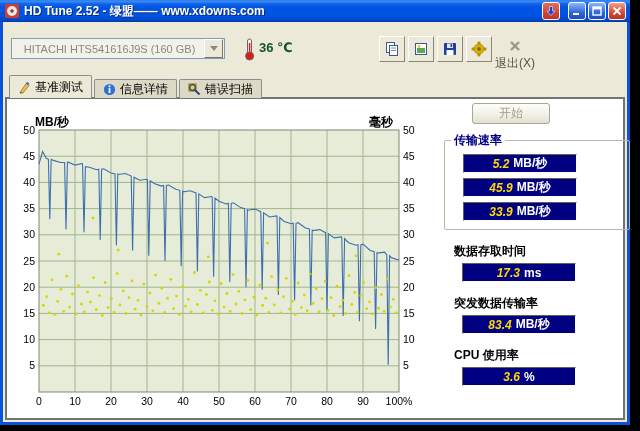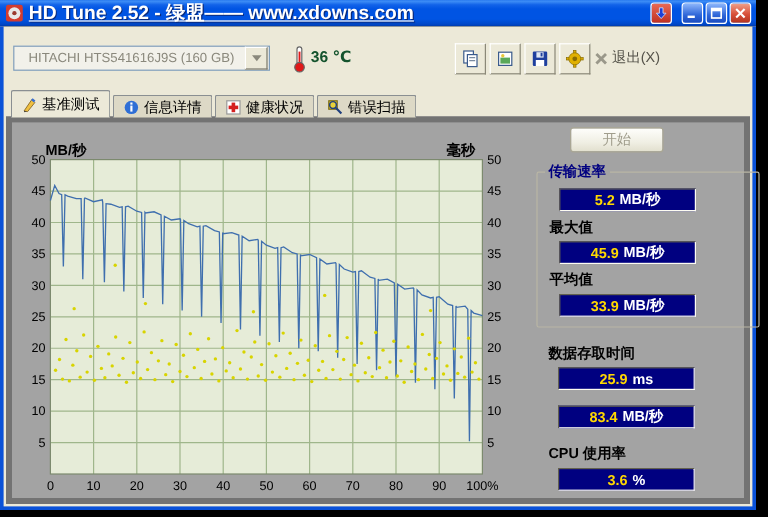--- a/index.html
+++ b/index.html
@@ -6,21 +6,21 @@
   body{width:640px;height:431px;background:#000;overflow:hidden;
        font-family:"Liberation Sans","DejaVu Sans",sans-serif;}
   .stage{position:relative;width:640px;height:431px;}
   .window{position:absolute;left:0;top:0;width:630px;height:425px;}
 
   
   .titlebar{position:absolute;left:0;top:0;width:630px;height:22px;
     background:linear-gradient(180deg,#2b7cf0 0%,#3b8bf5 6%,#1263e9 18%,#0054e3 34%,#0054e3 72%,#0047c8 92%,#0039a8 100%);
     display:flex;align-items:center;}
   .app-icon{width:16px;height:16px;margin:0 4px 0 4px;flex:0 0 auto;}
-  .title-text{color:#fff;font-weight:bold;font-size:16px;text-shadow:1px 1px 0 #0a2a7a;white-space:nowrap;text-decoration:underline;}
+  .title-text{color:#fff;font-weight:bold;font-size:12px;text-shadow:1px 1px 0 #0a2a7a;white-space:nowrap;}
   .tb-buttons{margin-left:auto;display:flex;align-items:center;gap:2px;padding-right:4px;}
   .cap-btn{width:18px;height:18px;border:1px solid #fff;border-radius:3px;
     display:flex;align-items:center;justify-content:center;box-sizing:border-box;}
   .cap-blue{background:linear-gradient(180deg,#8db6fb,#2f66d8 60%,#1b4bbf);}
   .cap-red{background:linear-gradient(180deg,#f0a088,#d8503a 55%,#b23420);}
   .cap-darkred{background:linear-gradient(180deg,#e86a55,#c03020);}
   .cap-btn svg{display:block;}
   .dl-gap{width:4px;}
 
   
@@ -34,51 +34,51 @@
     display:flex;align-items:center;justify-content:center;}
   .combo-arrow .tri{width:0;height:0;border:4px solid transparent;border-top:5px solid #8a887c;margin-top:4px;}
 
   .thermo{position:absolute;left:240px;top:15px;}
   .temp-label{position:absolute;left:256px;top:18px;font-size:13px;font-weight:bold;color:#14532d;}
 
   .tb-group{position:absolute;left:376px;top:14px;display:flex;gap:3px;}
   .tool-btn{width:24px;height:24px;background:#ECE9D8;
     border:1px solid;border-color:#fff #8b8878 #8b8878 #fff;
     display:flex;align-items:center;justify-content:center;}
-  .exit{position:absolute;left:492px;top:18px;display:flex;align-items:center;gap:3px;}
+  .exit{position:absolute;left:492px;top:18px;display:flex;align-items:center;gap:3px;flex-direction:column;}
   .exit-label{font-size:12px;color:#55534a;}
 
   
   .tabs{position:absolute;left:6px;top:53px;height:23px;display:flex;align-items:flex-end;z-index:3;}
   .tab{display:flex;align-items:center;gap:4px;padding:0 8px;height:19px;
     border:1px solid #8a8f92;border-bottom:none;border-radius:2px 2px 0 0;
     background:#ddd9c6;font-size:12px;color:#000;margin-right:2px;box-sizing:border-box;}
   .tab.active{height:23px;background:#ECE9D8;}
 
   
   .panel{position:absolute;left:2px;right:2px;top:75px;bottom:2px;
-    border:5px solid #737373;background:#a3a3a3;z-index:1;}
+    border:2px solid #737373;background:#ffffff;z-index:1;}
   .axis-title{position:absolute;top:15px;font-size:12px;font-weight:bold;color:#000;}
   .axis-title.left{left:28px;}
   .axis-title.right{left:362px;}
   #chart-svg{position:absolute;left:0;top:14px;}
 
   
   .right-col{position:absolute;left:437px;top:4px;width:186px;}
   .btn-start{display:block;margin-left:28px;width:78px;height:21px;
     border:1px solid #a9a694;border-radius:3px;font-size:12px;color:#a09d8c;
     background:linear-gradient(#fefefb,#f0efe4 60%,#e2e0cf);font-family:Liberation Serif, serif;}
   fieldset.group{margin:8px 0 0 0;padding:0 6px 8px 6px;border:1px solid #b9b6a5;border-radius:2px;width:172px;}
   fieldset.group legend{font-size:12px;font-weight:bold;color:#000080;padding:0 3px;}
   .stat{margin-top:5px;}
   .stat-label{font-size:12px;font-weight:bold;color:#000;display:block;margin-left:4px;}
   .value-box{margin:3px 0 0 12px;width:112px;height:17px;background:#000080;
     border:1px solid;border-color:#63614f #fdfcf2 #fdfcf2 #63614f;
     display:flex;align-items:center;justify-content:center;box-sizing:content-box;}
-  .vb-val{color:#ffd800;font-size:12px;font-weight:bold;}
+  .vb-val{color:#ffd800;font-size:12px;font-weight:bold;font-style:italic;}
   .vb-unit{color:#fff;font-size:12px;font-weight:bold;margin-left:4px;}
   .vb-unit:empty{margin-left:0;}
   .extra{margin-top:13px;margin-left:6px;}
 </style>
 </head>
 <body>
 
 <div class="stage">
   <div class="window">
 
@@ -185,28 +185,20 @@
           </svg>
           <span>基准测试</span>
         </div>
         <div class="tab">
           <svg width="13" height="13" viewBox="0 0 13 13">
             <circle cx="6.5" cy="6.5" r="5.6" fill="#2f6fd6"></circle>
             <rect x="5.6" y="5" width="1.8" height="5" fill="#fff"></rect>
             <rect x="5.6" y="2.4" width="1.8" height="1.8" fill="#fff"></rect>
           </svg>
           <span>信息详情</span>
-        </div>
-        <div class="tab">
-          <svg width="13" height="13" viewBox="0 0 13 13">
-            <rect x="1" y="1" width="11" height="11" fill="#fff" stroke="#999"></rect>
-            <rect x="5" y="2.5" width="3" height="8" fill="#d42020"></rect>
-            <rect x="2.5" y="5" width="8" height="3" fill="#d42020"></rect>
-          </svg>
-          <span>健康状况</span>
         </div>
         <div class="tab">
           <svg width="13" height="13" viewBox="0 0 13 13">
             <rect x="1" y="1" width="7" height="7" fill="#e8d23a" stroke="#7a6a10"></rect>
             <circle cx="4.5" cy="4.5" r="2.8" fill="none" stroke="#1f3f7e" stroke-width="1.2"></circle>
             <line x1="6.8" y1="6.8" x2="11.5" y2="11.5" stroke="#1f3f7e" stroke-width="1.8"></line>
           </svg>
           <span>错误扫描</span>
         </div>
       </div>
@@ -402,45 +394,44 @@
             <legend>传输速率</legend>
 
             <div class="stat">
               <div class="value-box">
                 <span class="vb-val">5.2</span>
                 <span class="vb-unit">MB/秒</span>
               </div>
             </div>
 
             <div class="stat">
-              <span class="stat-label">最大值</span>
               <div class="value-box">
                 <span class="vb-val">45.9</span>
                 <span class="vb-unit">MB/秒</span>
               </div>
             </div>
 
             <div class="stat">
-              <span class="stat-label">平均值</span>
               <div class="value-box">
                 <span class="vb-val">33.9</span>
                 <span class="vb-unit">MB/秒</span>
               </div>
             </div>
           </fieldset>
 
           <div class="stat extra">
             <span class="stat-label">数据存取时间</span>
             <div class="value-box">
-              <span class="vb-val">25.9</span>
+              <span class="vb-val">17.3</span>
               <span class="vb-unit">ms</span>
             </div>
           </div>
 
           <div class="stat extra">
+            <span class="stat-label">突发数据传输率</span>
             <div class="value-box">
               <span class="vb-val">83.4</span>
               <span class="vb-unit">MB/秒</span>
             </div>
           </div>
 
           <div class="stat extra">
             <span class="stat-label">CPU 使用率</span>
             <div class="value-box">
               <span class="vb-val">3.6</span>

